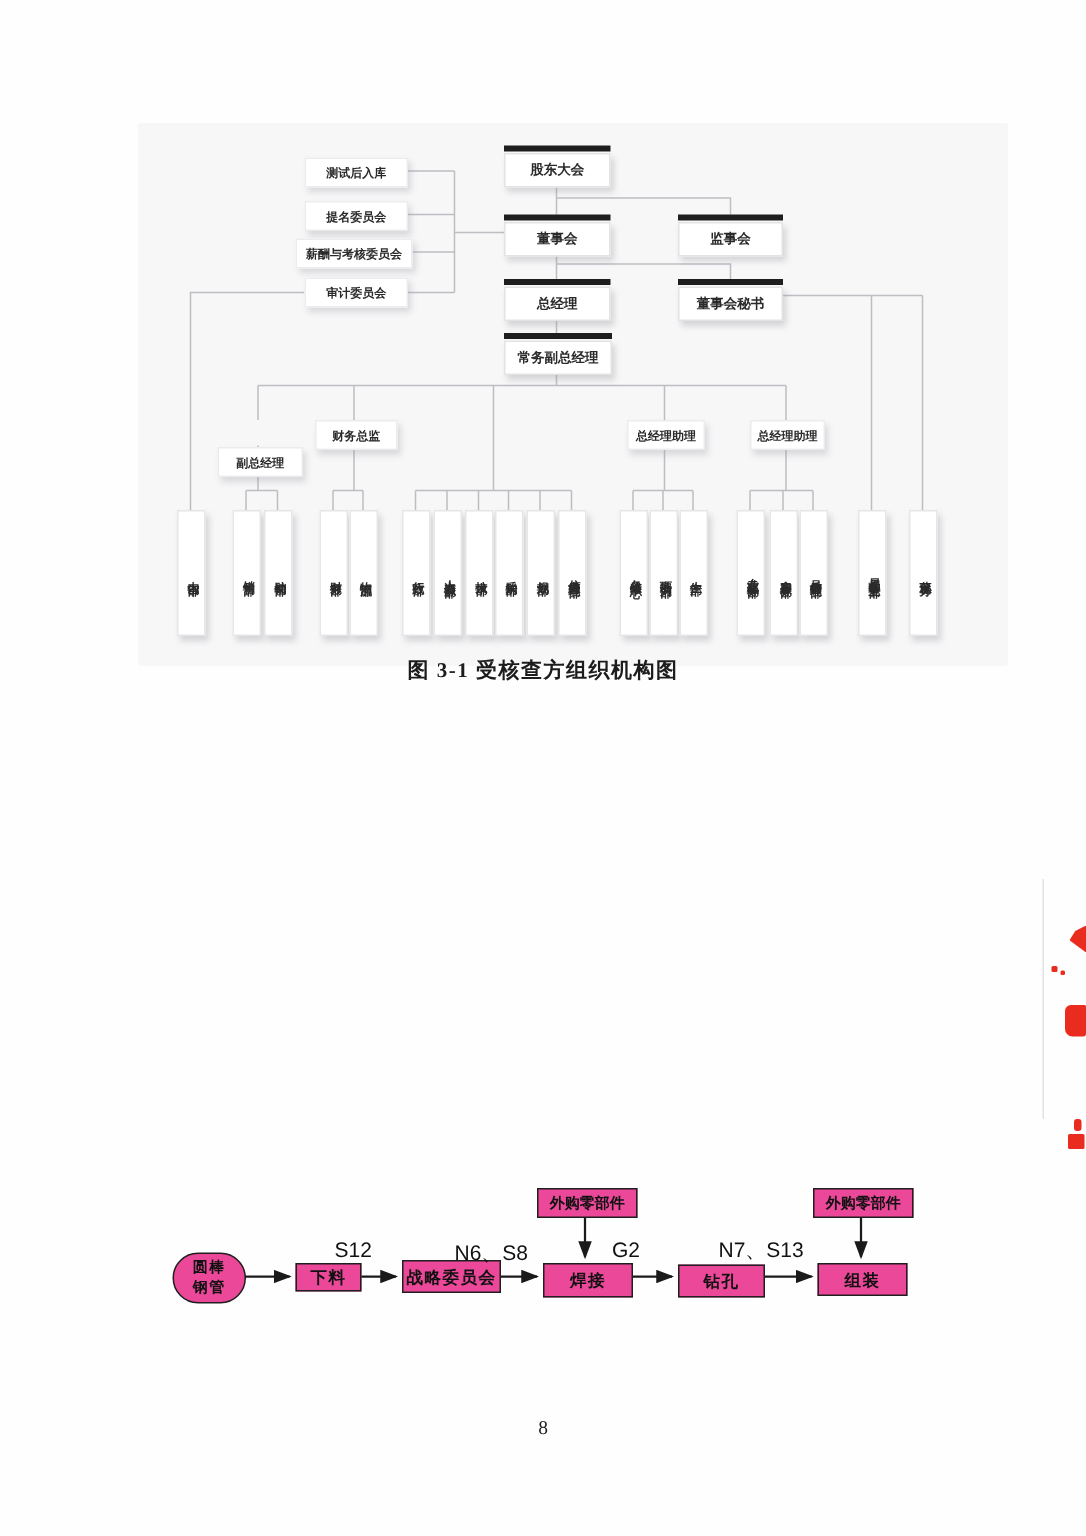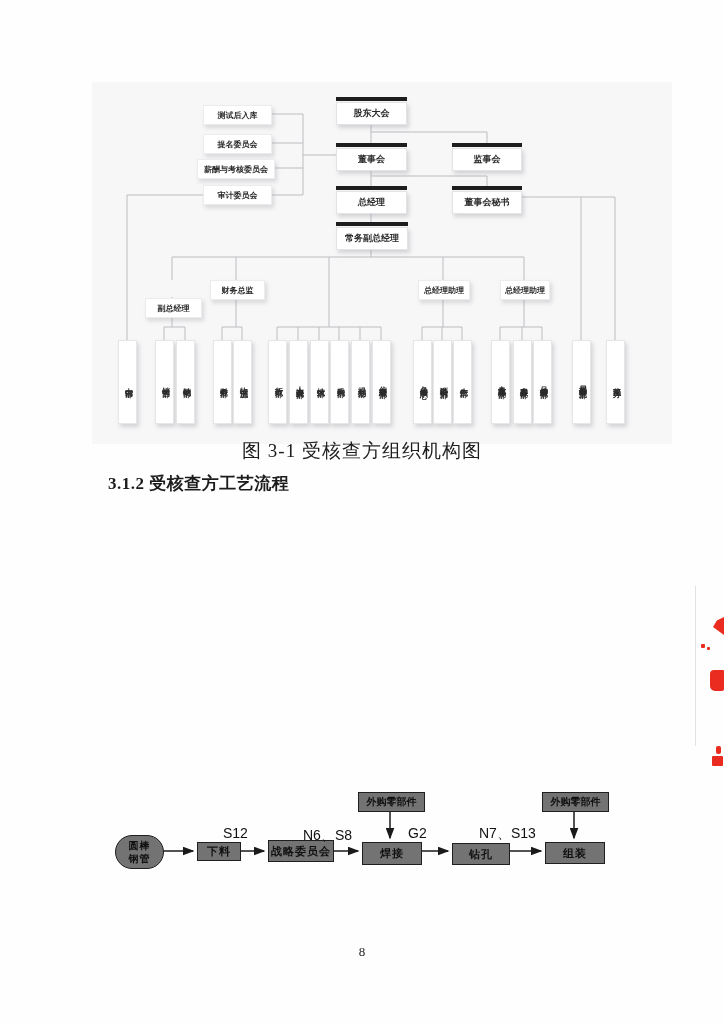--- a/index.html
+++ b/index.html
@@ -21,33 +21,33 @@
         box-shadow:2px 3px 4px rgba(150,150,155,.3);font-family:"Liberation Sans",sans-serif;
         font-size:8px;font-weight:bold;text-align:center;padding:4px 0 3px 0;color:#2a2a2a;
         white-space:nowrap;overflow:hidden;}
   .dbox{position:absolute;top:255px;width:17px;height:82px;background:#fff;
         border:1px solid #e6e6e8;box-shadow:2px 3px 4px rgba(150,150,155,.35);
         font-family:"Liberation Sans",sans-serif;font-size:8px;font-weight:bold;color:#2a2a2a;
         writing-mode:vertical-rl;text-orientation:upright;display:flex;
         align-items:center;justify-content:center;letter-spacing:1px;overflow:hidden;}
 
   
-  .caption{position:absolute;left:0;width:724px;text-align:center;font-weight:normal;
-           font-size:19px;letter-spacing:1px;}
+  .caption{position:absolute;left:0;width:724px;text-align:center;font-weight:bold;
+           font-size:14px;letter-spacing:1px;}
   #heading{position:absolute;left:108px;top:472px;font-weight:bold;font-size:17px;letter-spacing:.5px;}
   #intro{position:absolute;left:105px;top:507px;width:535px;font-size:18px;
          text-indent:2em;letter-spacing:1.5px;}
   #bodypara{position:absolute;left:105px;top:544px;width:537px;font-size:18px;line-height:37px;
             text-align:justify;text-justify:inter-character;text-indent:2em;letter-spacing:1.8px;}
 
   
   #flow{position:absolute;left:105px;top:785px;width:520px;height:95px;
         font-family:"Liberation Sans",sans-serif;}
   #flow svg{position:absolute;left:0;top:0;pointer-events:none;}
-  .fbox{position:absolute;background:#737373;border:1.5px solid #1f1f1f;color:#111;
+  .fbox{position:absolute;background:#ec4899;border:1.5px solid #1f1f1f;color:#111;
         font-weight:bold;display:flex;align-items:center;justify-content:center;
         text-align:center;font-size:11px;letter-spacing:1px;}
   .fbox.small{font-size:10px;letter-spacing:0;}
   .fcode{position:absolute;font-weight:normal;font-size:14px;color:#111;letter-spacing:0;}
   .fsrc{line-height:13px;font-size:10px;border-radius:17px;}
 
   
   .artifact-line{position:absolute;background:#e2e2e6;}
   .redmark{position:absolute;background:#ea2b1f;}
   #pagenum{position:absolute;left:0;top:944px;width:724px;text-align:center;font-size:13px;}
@@ -126,21 +126,20 @@
     <div class="dbox" style="left:333px">安环动力部</div>
     <div class="dbox" style="left:353px">生产部</div>
     <div class="dbox" style="left:391px">专业化服务部</div>
     <div class="dbox" style="left:413px">客户服务部</div>
     <div class="dbox" style="left:433px">品质管理部</div>
     <div class="dbox" style="left:472px">易损备事业部</div>
     <div class="dbox" style="left:506px">董秘办</div>
   </div>
 
   <div class="caption" style="top:438px" id="cap1">图 3-1 受核查方组织机构图</div>
-  <div id="heading">3.1.2 受核查方工艺流程</div>
 
   <div id="flow">
     <svg width="520" height="95" viewBox="0 0 520 95">
       <defs>
         <marker id="ah" markerWidth="8" markerHeight="6" refX="7" refY="3" orient="auto">
           <path d="M0 0 L8 3 L0 6 Z" fill="#1a1a1a"></path>
         </marker>
       </defs>
       <g stroke="#1a1a1a" stroke-width="1.5" fill="none">
         <line x1="57" y1="66" x2="88" y2="66" marker-end="url(#ah)"></line>

